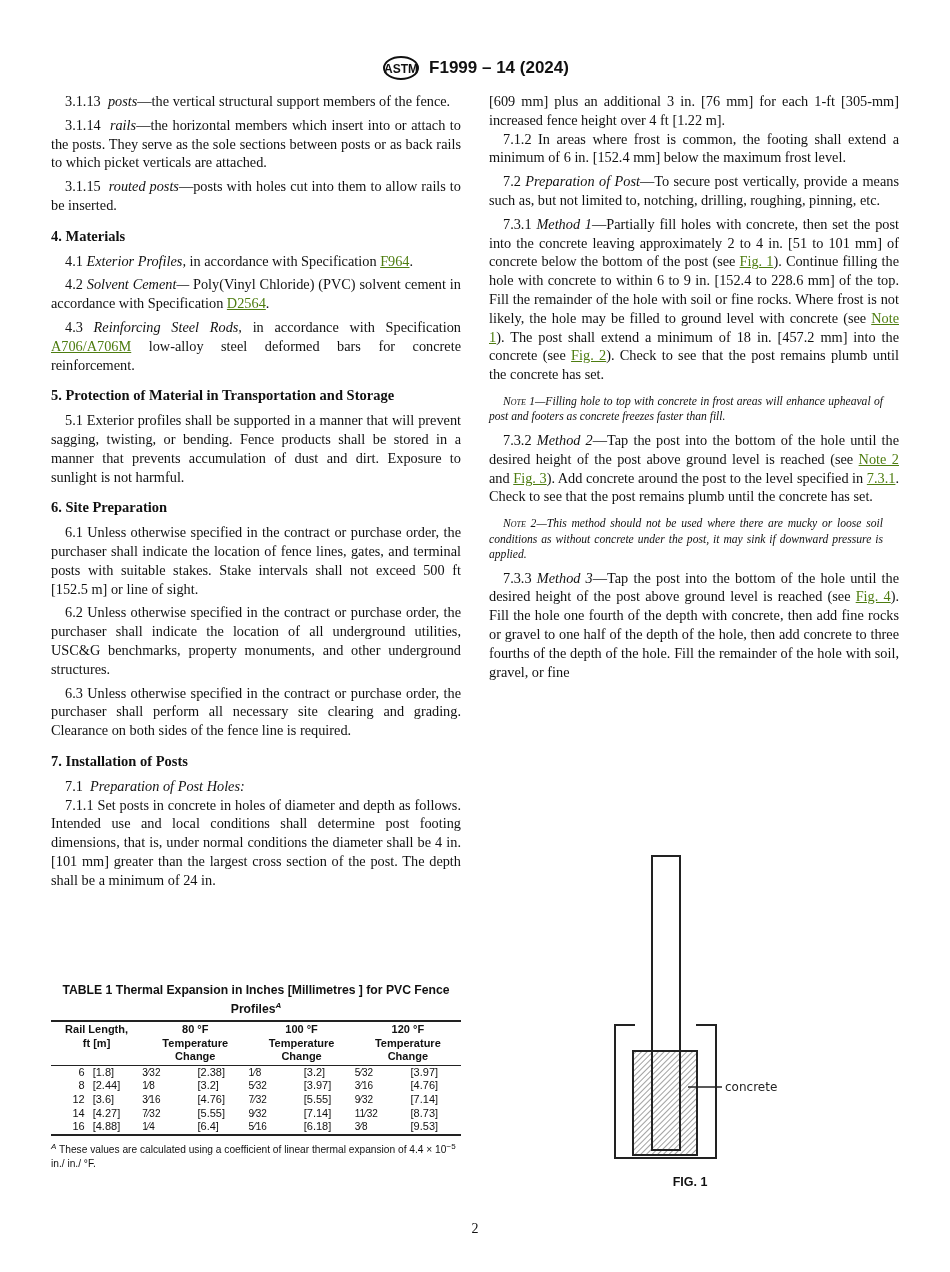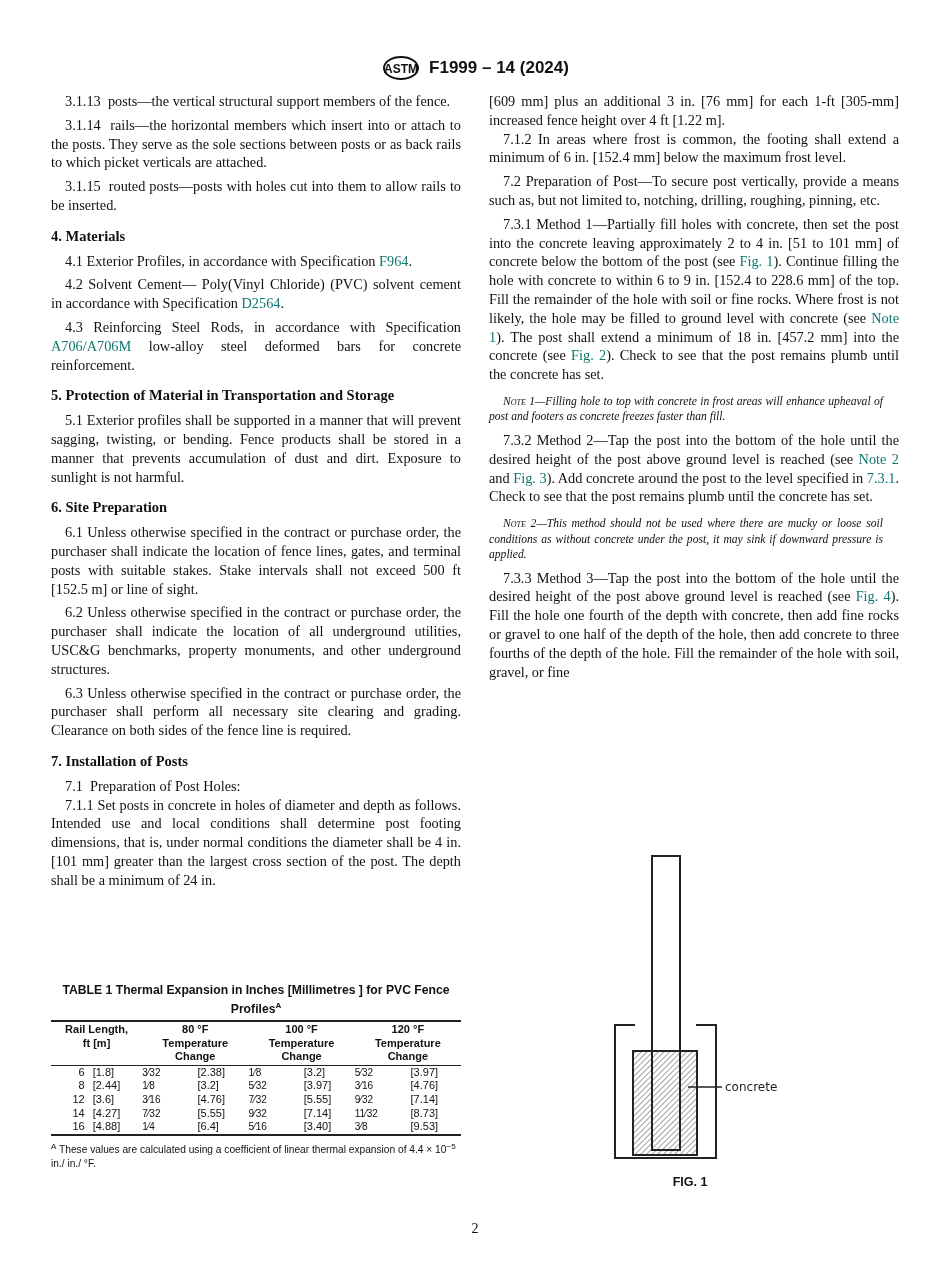--- a/index.html
+++ b/index.html
@@ -8,22 +8,22 @@
   .sans { font-family: "Liberation Sans", "DejaVu Sans", sans-serif; }
   .header { position: absolute; top: 55px; left: 0; width: 950px; text-align: center; }
   .header .logo { display: inline-block; vertical-align: middle; width: 40px; height: 26px; margin-right: 4px; }
   .header .code { display: inline-block; vertical-align: middle; font-weight: bold; font-size: 17px; }
   .col { position: absolute; top: 92px; width: 410px; font-size: 14.3px; line-height: 18.8px; text-align: justify; }
   .col.left { left: 51px; }
   .col.right { left: 489px; }
   .p { margin: 0 0 5px 0; text-indent: 14px; }
   .p.tight { margin-bottom: 0; }
   .h { font-weight: bold; font-size: 14.5px; margin: 12px 0 6px 0; text-indent: 0; }
-  .it { }
-  .link { color: #0f766e; }
+  .it { font-style: italic; }
+  .link { color: #4d7c0f; text-decoration: underline; }
   .note { font-size: 11.6px; line-height: 15.5px; margin: 10px 16px 6px 0; text-indent: 14px; font-style: italic; }
   .note .sc { font-variant: small-caps; }
   .table-wrap { position: absolute; left: 51px; top: 983px; width: 410px; }
   .table-title { font-weight: bold; font-size: 12.2px; text-align: center; line-height: 15px; }
   table { width: 100%; border-collapse: collapse; font-size: 11px; margin-top: 3px; }
   thead tr th { font-weight: bold; text-align: center; line-height: 13.5px; vertical-align: top; padding: 1px 0; }
   thead { border-top: 2px solid #222; border-bottom: 1px solid #222; }
   tbody { border-bottom: 2px solid #222; }
   tbody td { line-height: 13.7px; padding: 0; }
   td.num { text-align: right; width: 42px; padding-right: 8px; }
@@ -170,21 +170,21 @@
           <td class="mm">[7.14]</td>
           <td class="frac">11⁄32</td>
           <td class="mm">[8.73]</td>
         </tr>
       <tr>
           <td class="num">16</td>
           <td class="mm">[4.88]</td>
           <td class="frac">1⁄4</td>
           <td class="mm">[6.4]</td>
           <td class="frac">5⁄16</td>
-          <td class="mm">[3.40]</td>
+          <td class="mm">[6.18]</td>
           <td class="frac">3⁄8</td>
           <td class="mm">[9.53]</td>
         </tr>
     </tbody>
   </table>
   <div class="footnote">
     <sup class="it">A</sup><span> These values are calculated using a coefficient of linear thermal expansion of 4.4 × 10</span><sup>−5</sup><span> in./ in./ °F.</span>
   </div>
 </div>
 

